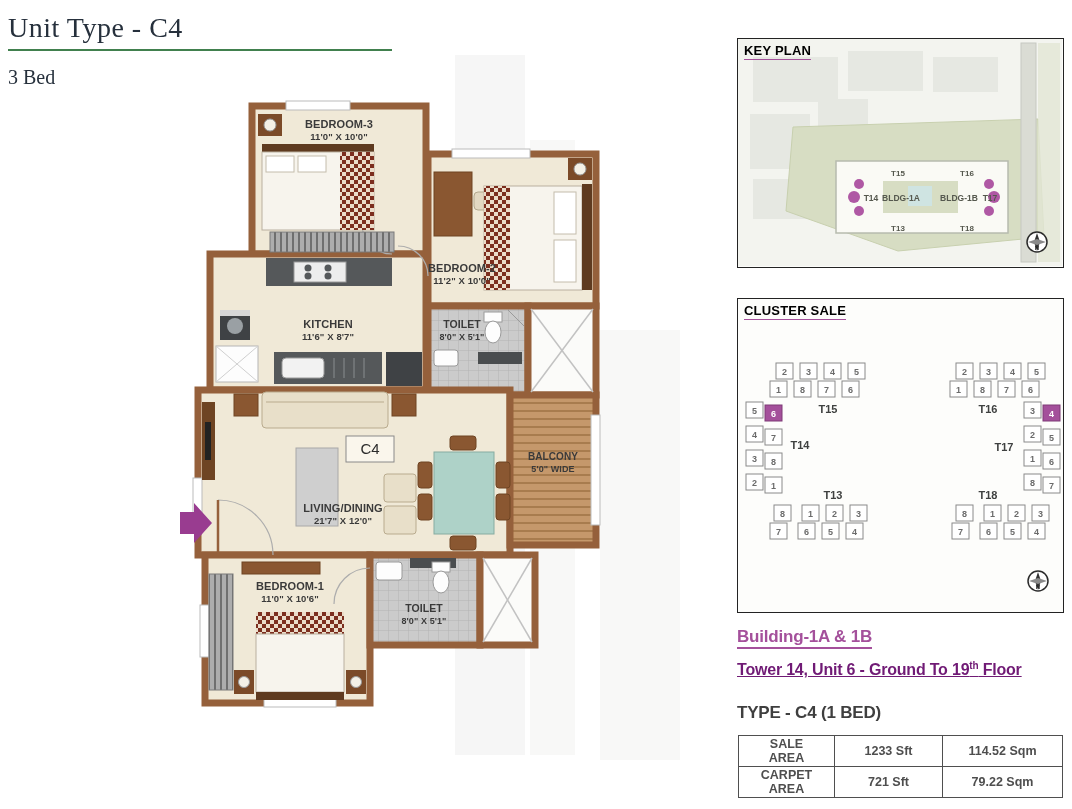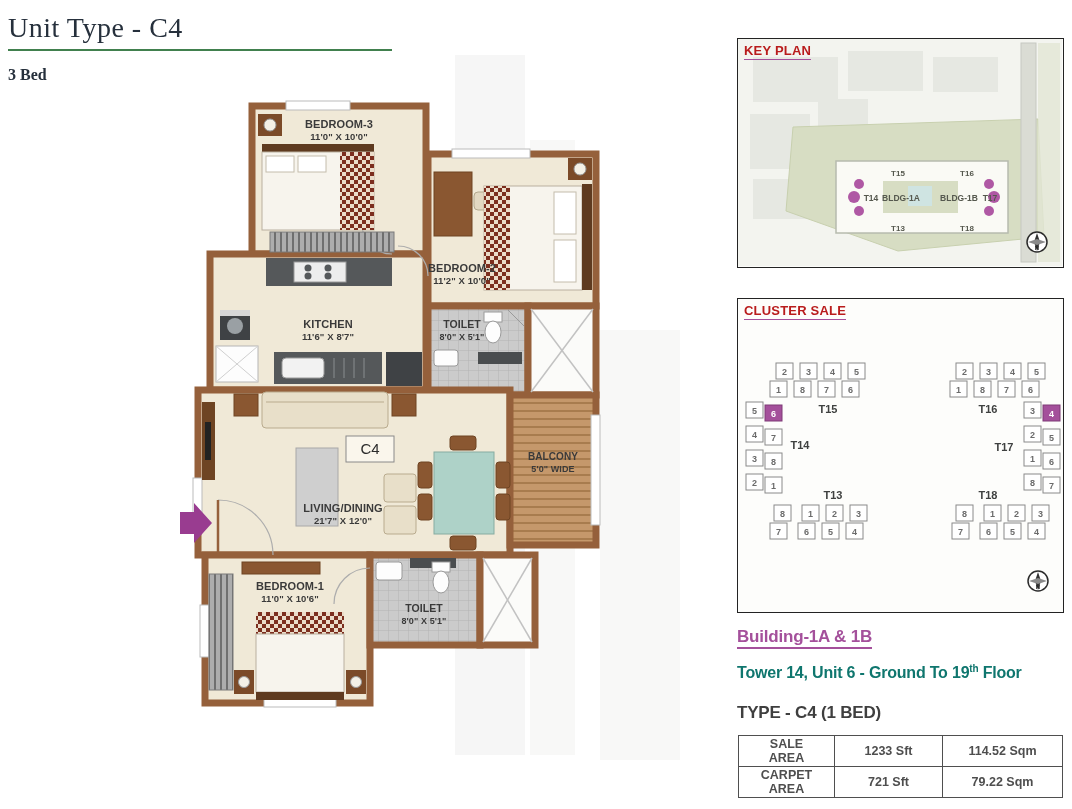--- a/index.html
+++ b/index.html
@@ -6,34 +6,34 @@
   body{
     width:1072px;height:809px;position:relative;background:#ffffff;
     font-family:"Liberation Sans",sans-serif;overflow:hidden;
   }
   .abs{position:absolute;}
   #page-title{
     left:8px;top:12px;font-family:"Liberation Serif",serif;
     font-size:28px;color:#26303C;letter-spacing:.5px;
   }
   #title-rule{left:8px;top:49px;width:384px;height:2px;background:#41804E;}
-  #page-subtitle{left:8px;top:66px;font-family:"Liberation Serif",serif;font-size:16px;color:#26303C;font-weight:bold;}
+  #page-subtitle{left:8px;top:66px;font-family:"Liberation Serif",serif;font-size:20px;color:#26303C;}
   .panel{position:absolute;border:1.5px solid #232323;background:#fcfcfa;box-sizing:border-box;}
   #key-panel{left:737px;top:38px;width:327px;height:230px;}
   #cluster-panel{left:737px;top:298px;width:327px;height:315px;}
   .panel-title{
-    position:absolute;left:6px;top:4px;color:#b91c1c;font-weight:bold;font-size:13px;
+    position:absolute;left:6px;top:4px;color:#000000;font-weight:bold;font-size:13px;
     letter-spacing:.2px;border-bottom:1.5px solid #A4509B;padding-bottom:1px;z-index:5;
   }
   #building-block{left:737px;top:627px;width:330px;}
   #building-heading{
     font-size:17px;font-weight:bold;color:#A4509B;border-bottom:2px solid #A4509B;
     display:inline-block;margin-bottom:3px;letter-spacing:-.2px;text-align:right;
   }
-  .tower-line{font-size:16px;font-weight:bold;color:#0f766e;letter-spacing:-.2px;line-height:33px;}
+  .tower-line{font-size:16px;font-weight:bold;color:#701a75;letter-spacing:-.2px;line-height:27px;text-decoration:underline;}
   .tower-line sup{font-size:10px;}
   #type-heading{left:737px;top:703px;font-size:17px;font-weight:bold;color:#3F3F3F;letter-spacing:-.2px;}
   #area-table{left:738px;top:735px;border-collapse:collapse;position:absolute;}
   #area-table td{
     border:1.4px solid #4F4F4F;font-size:12.5px;font-weight:bold;color:#4E4E4E;
     text-align:center;padding:1px 20px;height:17px;box-sizing:border-box;
   }
   #area-table td.c0{width:96px;}
   #area-table td.c1{width:108px;}
   #area-table td.c2{width:120px;}

